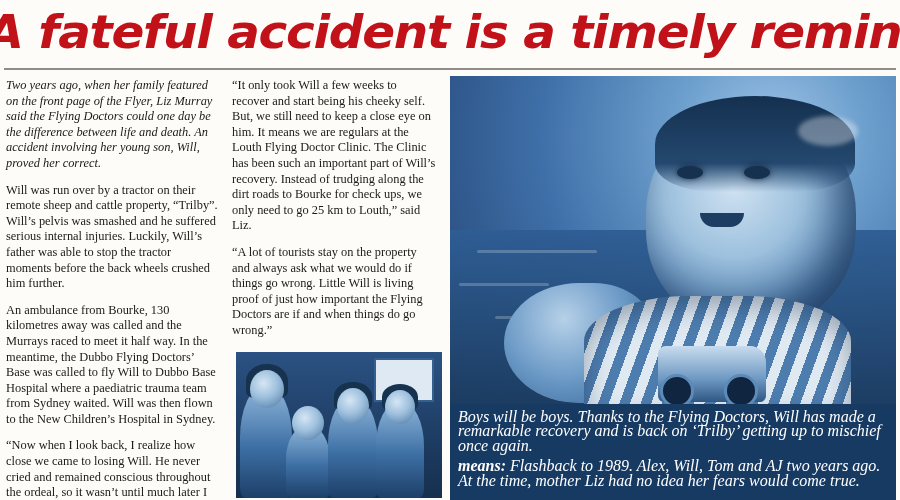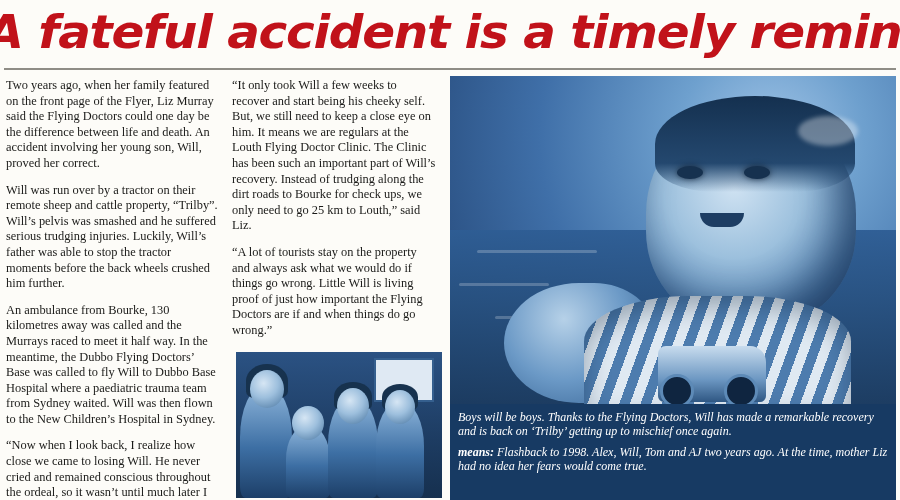--- a/index.html
+++ b/index.html
@@ -59,20 +59,21 @@
     text-align: left;
   }
   .col p {
     margin: 0 0 11px 0;
   }
   .col1 {
     left: 6px;
     width: 212px;
   }
   .col1 .lead {
+    font-style: italic;
   }
   .col2 {
     left: 232px;
     width: 205px;
   }
 
   
   .photo {
     position: absolute;
     overflow: hidden;
@@ -219,41 +220,41 @@
   
   .caption-main {
     position: absolute;
     left: 450px;
     top: 404px;
     width: 446px;
     height: 96px;
     background: #173a63;
     color: #ffffff;
     font-style: italic;
-    font-size: 12px;
+    font-size: 16px;
     line-height: 14.4px;
     padding: 6px 8px 0 8px;
     box-sizing: border-box;
   }
   .caption-main p { margin: 0 0 6px 0; }
   .caption-lower-hint {
     font-weight: bold;
   }
 </style>
 </head>
 <body>
 
 <div class="page">
 
   <div class="headline">A fateful accident is a timely reminder</div>
   <div class="rule"></div>
 
   <div class="col col1">
     <p class="lead">Two years ago, when her family featured on the front page of the Flyer, Liz Murray said the Flying Doctors could one day be the difference between life and death. An accident involving her young son, Will, proved her correct.</p>
-    <p>Will was run over by a tractor on their remote sheep and cattle property, “Trilby”. Will’s pelvis was smashed and he suffered serious trudging injuries. Luckily, Will’s father was able to stop the tractor moments before the back wheels crushed him further.</p>
+    <p>Will was run over by a tractor on their remote sheep and cattle property, “Trilby”. Will’s pelvis was smashed and he suffered serious internal injuries. Luckily, Will’s father was able to stop the tractor moments before the back wheels crushed him further.</p>
     <p>An ambulance from Bourke, 130 kilometres away was called and the Murrays raced to meet it half way. In the meantime, the Dubbo Flying Doctors’ Base was called to fly Will to Dubbo Base Hospital where a paediatric trauma team from Sydney waited. Will was then flown to the New Children’s Hospital in Sydney.</p>
     <p>“Now when I look back, I realize how close we came to losing Will. He never cried and remained conscious throughout the ordeal, so it wasn’t until much later I realized the full seriousness of his injuries.”</p>
   </div>
 
   <div class="col col2">
     <p>“It only took Will a few weeks to recover and start being his cheeky self. But, we still need to keep a close eye on him. It means we are regulars at the Louth Flying Doctor Clinic. The Clinic has been such an important part of Will’s recovery. Instead of trudging along the dirt roads to Bourke for check ups, we only need to go 25 km to Louth,” said Liz.</p>
     <p>“A lot of tourists stay on the property and always ask what we would do if things go wrong. Little Will is living proof of just how important the Flying Doctors are if and when things do go wrong.”</p>
   </div>
 
   <div class="photo photo-main">
@@ -293,16 +294,16 @@
   </div>
 
   <div class="photo" style="left:620px; top:330px; width:150px; height:78px; background:transparent;">
     <div class="toy-truck"></div>
     <div class="wheel" style="right:12px; bottom:0; width:28px; height:28px;"></div>
     <div class="wheel" style="right:76px; bottom:0; width:28px; height:28px;"></div>
   </div>
 
   <div class="caption-main">
     <p>Boys will be boys. Thanks to the Flying Doctors, Will has made a remarkable recovery and is back on ‘Trilby’ getting up to mischief once again.</p>
-    <p><span class="caption-lower-hint">means: </span><span>Flashback to 1998. Alex, Will, Tom and AJ two years ago. At the time, mother Liz had no idea her fears would come true.</span></p>
+    <p><span class="caption-lower-hint">means: </span><span>Flashback to 1989. Alex, Will, Tom and AJ two years ago. At the time, mother Liz had no idea her fears would come true.</span></p>
   </div>
 
 </div>
 
 </body></html>

